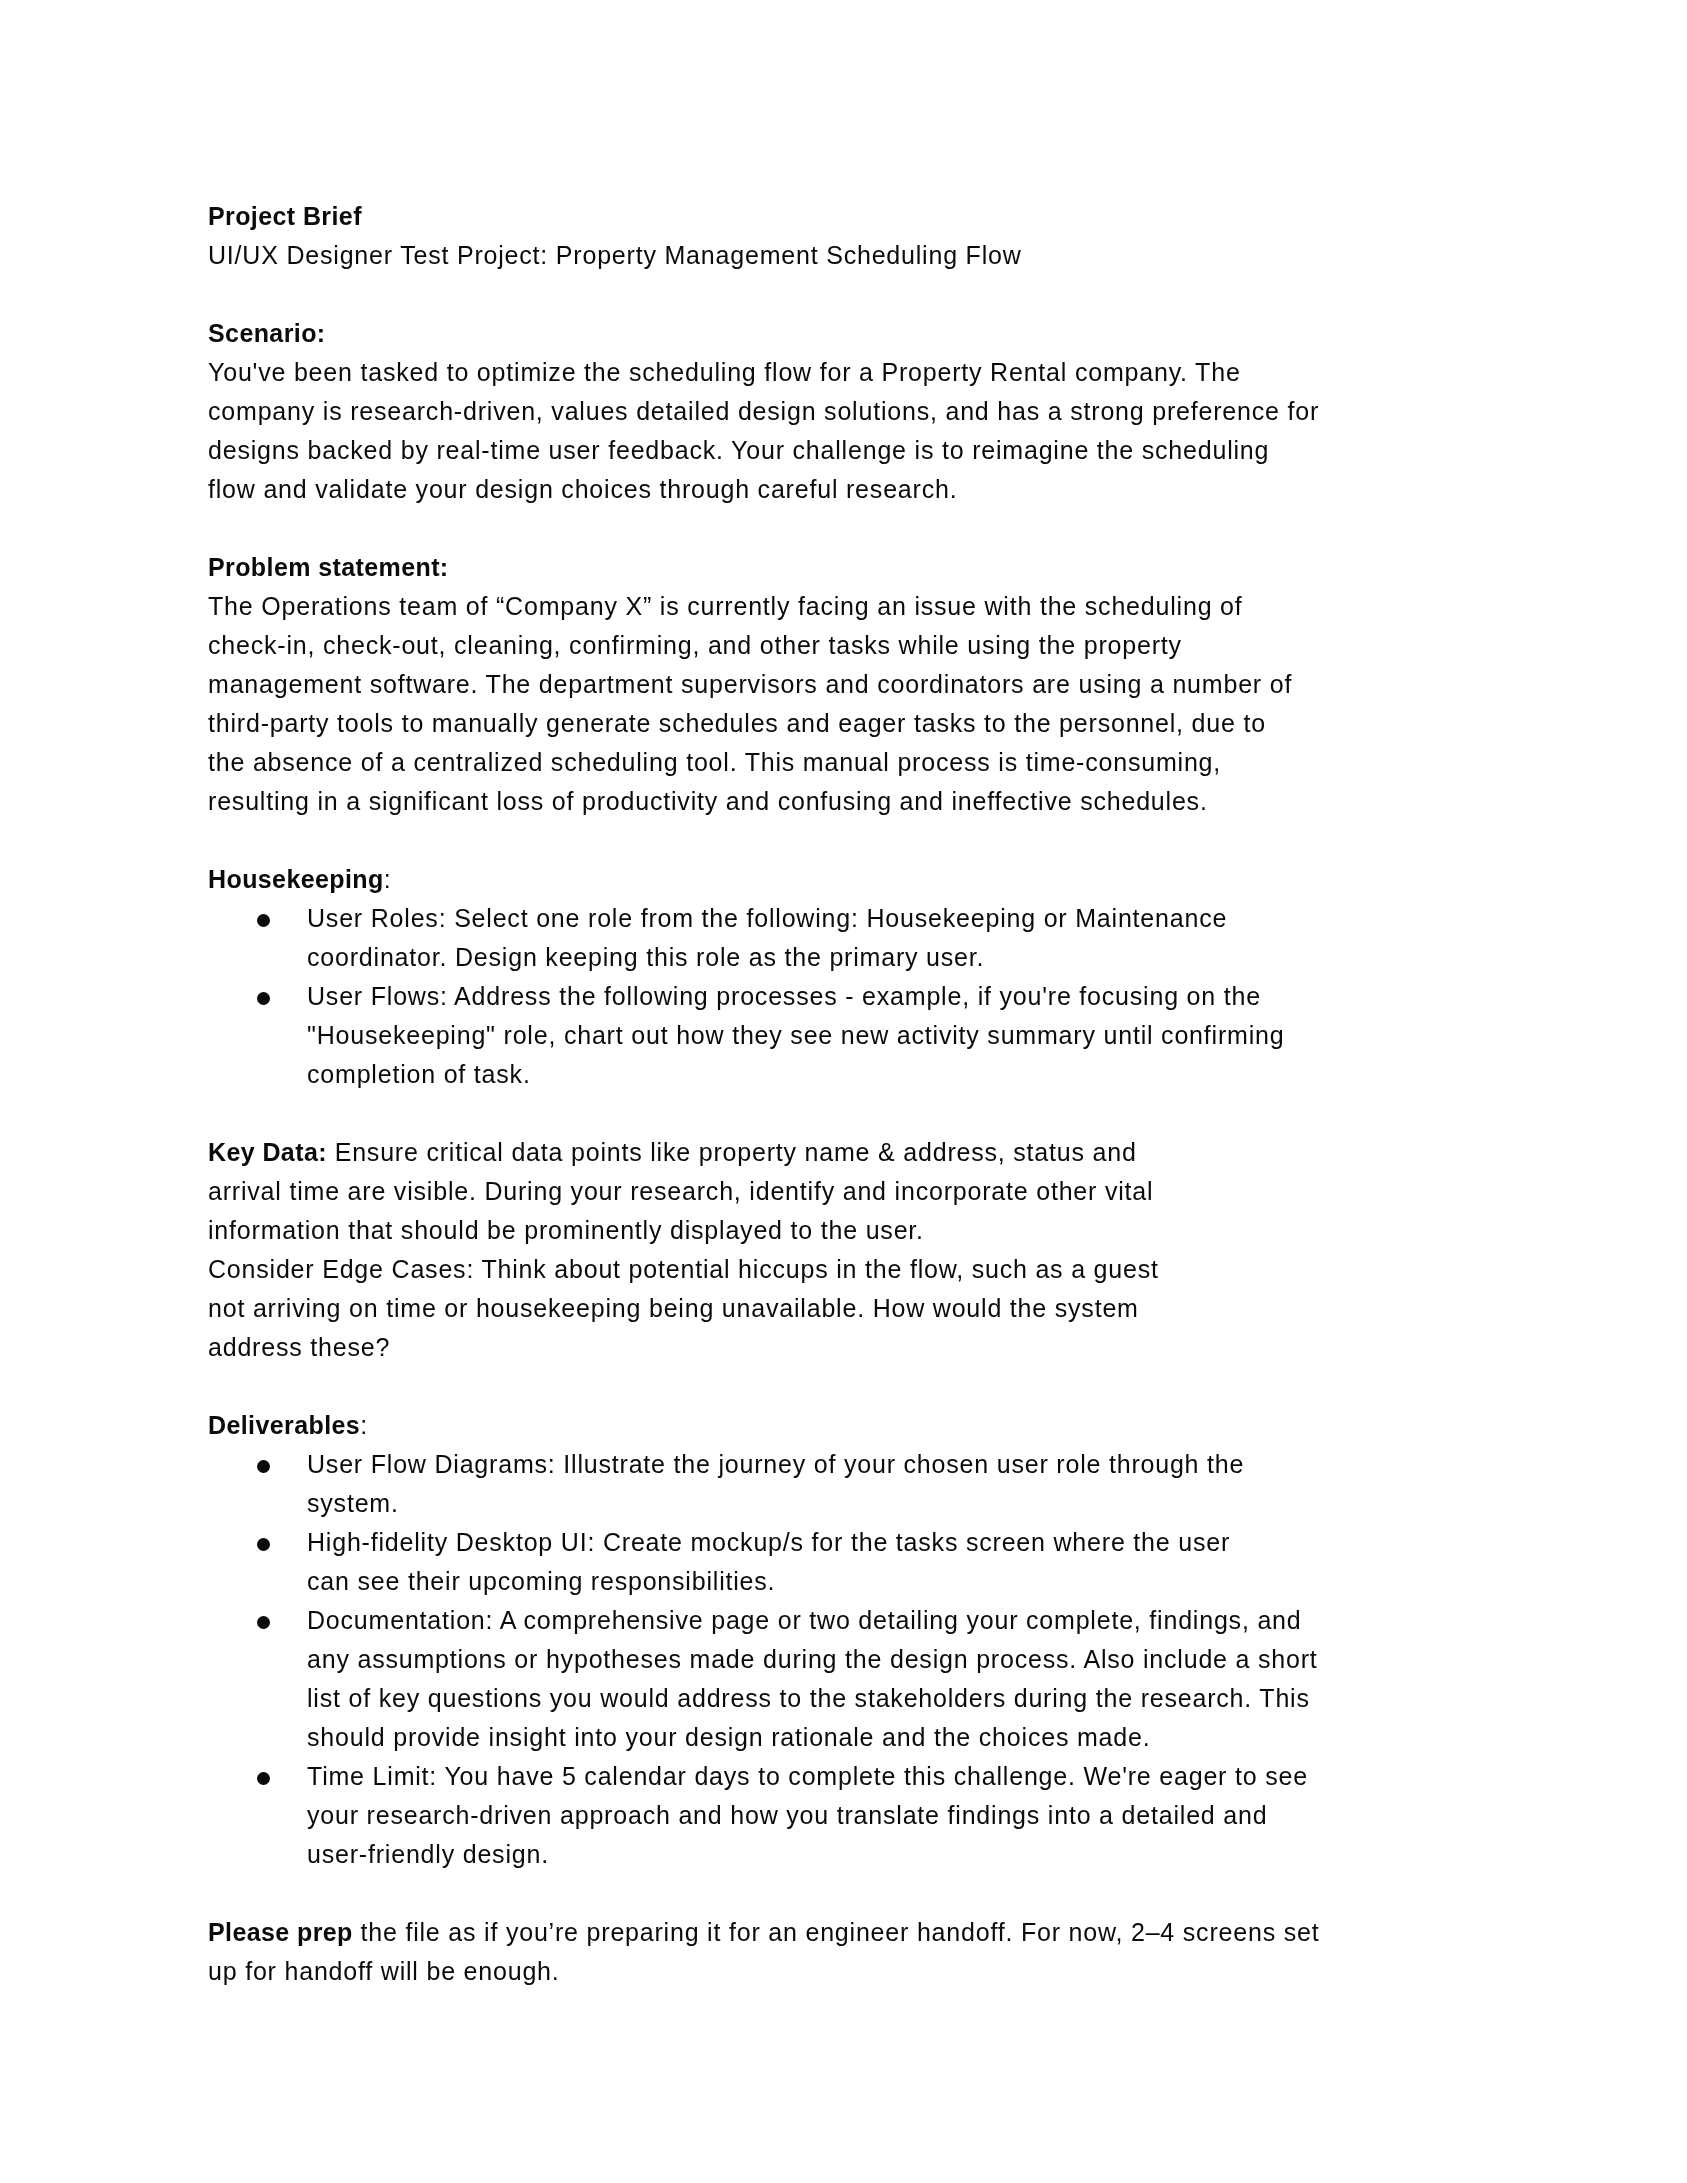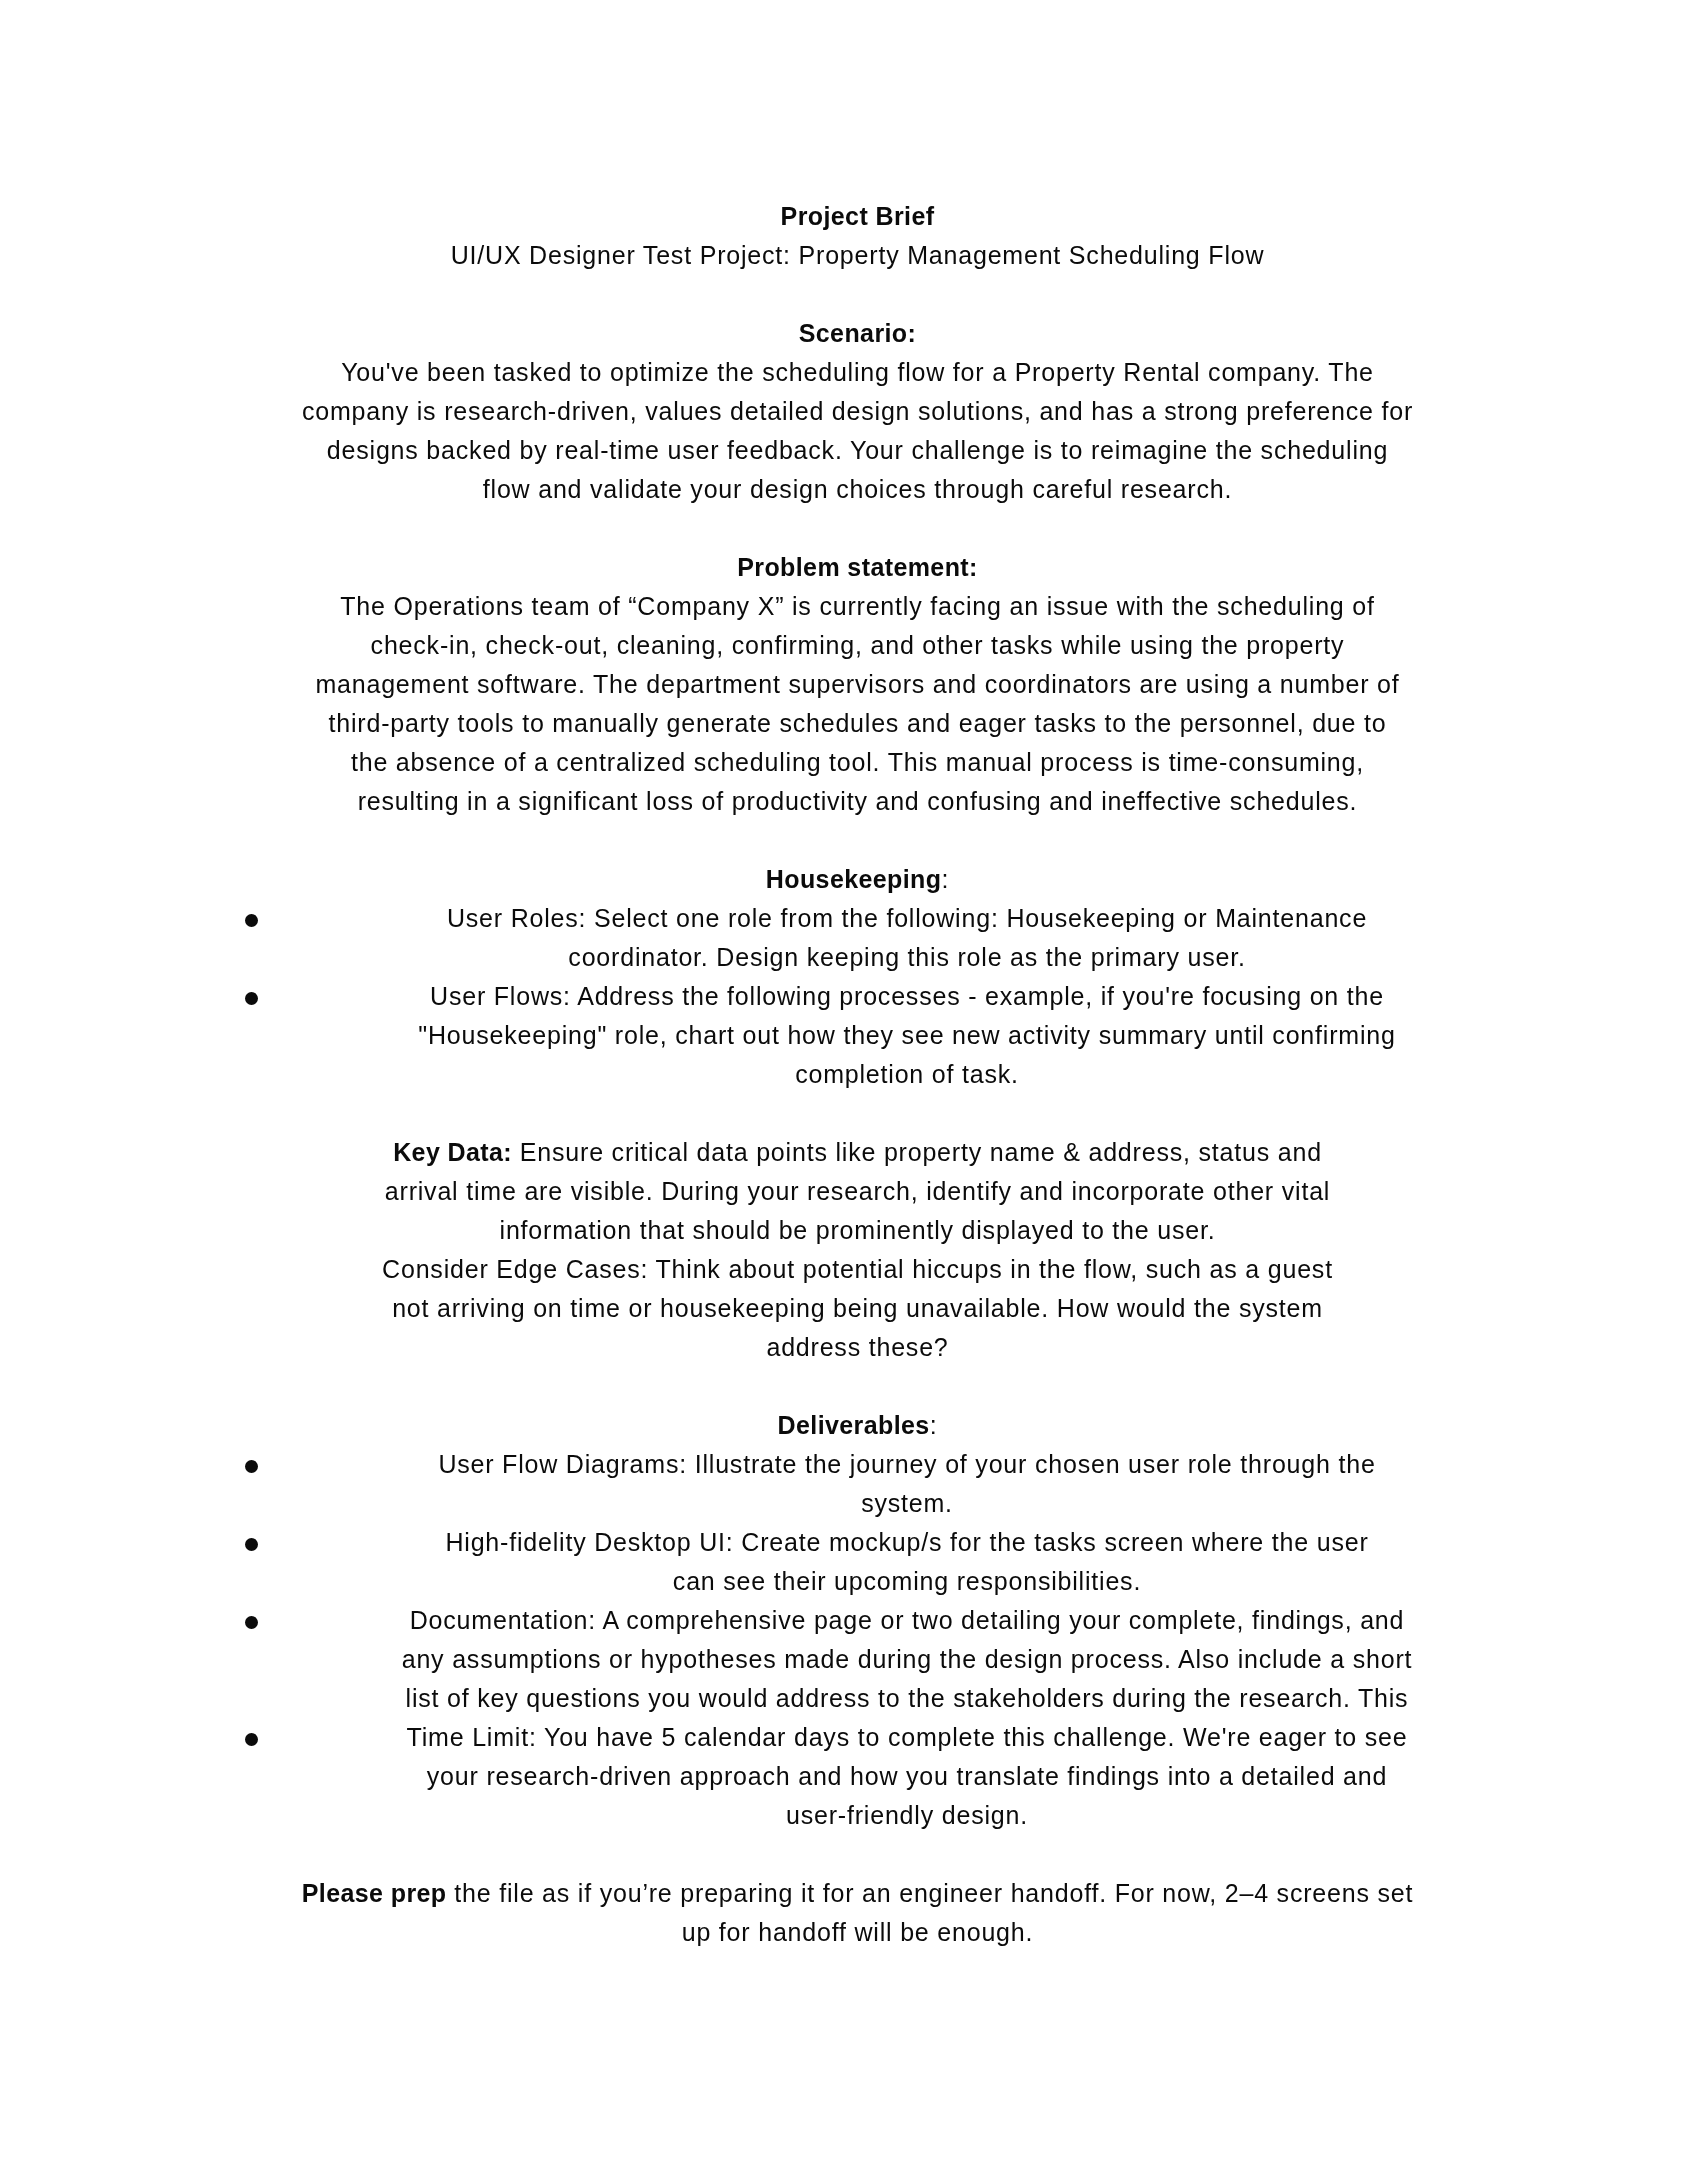--- a/index.html
+++ b/index.html
@@ -10,24 +10,23 @@
     body {
       width: 1687px;
       height: 2183px;
       position: relative;
       overflow: hidden;
       font-family: "Liberation Sans", sans-serif;
       color: #0b0b0b;
     }
     .page {
       position: absolute;
-      left: 196px;
+      left: 208px;
       top: 197px;
       width: 1323px;
-      text-align: center;
     }
     .line {
       height: 39px;
       line-height: 39px;
       font-size: 25px;
       letter-spacing: 0.8px;
       white-space: nowrap;
     }
     .blank { height: 39px; }
     .bold { font-weight: bold; letter-spacing: 0.4px; }
@@ -111,20 +110,21 @@
     <div class="item">
       <span class="bullet"></span>
       <div class="line">High-fidelity Desktop UI: Create mockup/s for the tasks screen where the user</div>
       <div class="line">can see their upcoming responsibilities.</div>
     </div>
     <div class="item">
       <span class="bullet"></span>
       <div class="line">Documentation: A comprehensive page or two detailing your complete, findings, and</div>
       <div class="line">any assumptions or hypotheses made during the design process. Also include a short</div>
       <div class="line">list of key questions you would address to the stakeholders during the research. This</div>
+      <div class="line">should provide insight into your design rationale and the choices made.</div>
     </div>
     <div class="item">
       <span class="bullet"></span>
       <div class="line">Time Limit: You have 5 calendar days to complete this challenge. We're eager to see</div>
       <div class="line">your research-driven approach and how you translate findings into a detailed and</div>
       <div class="line">user-friendly design.</div>
     </div>
   </section>
   <div class="blank"></div>
 

